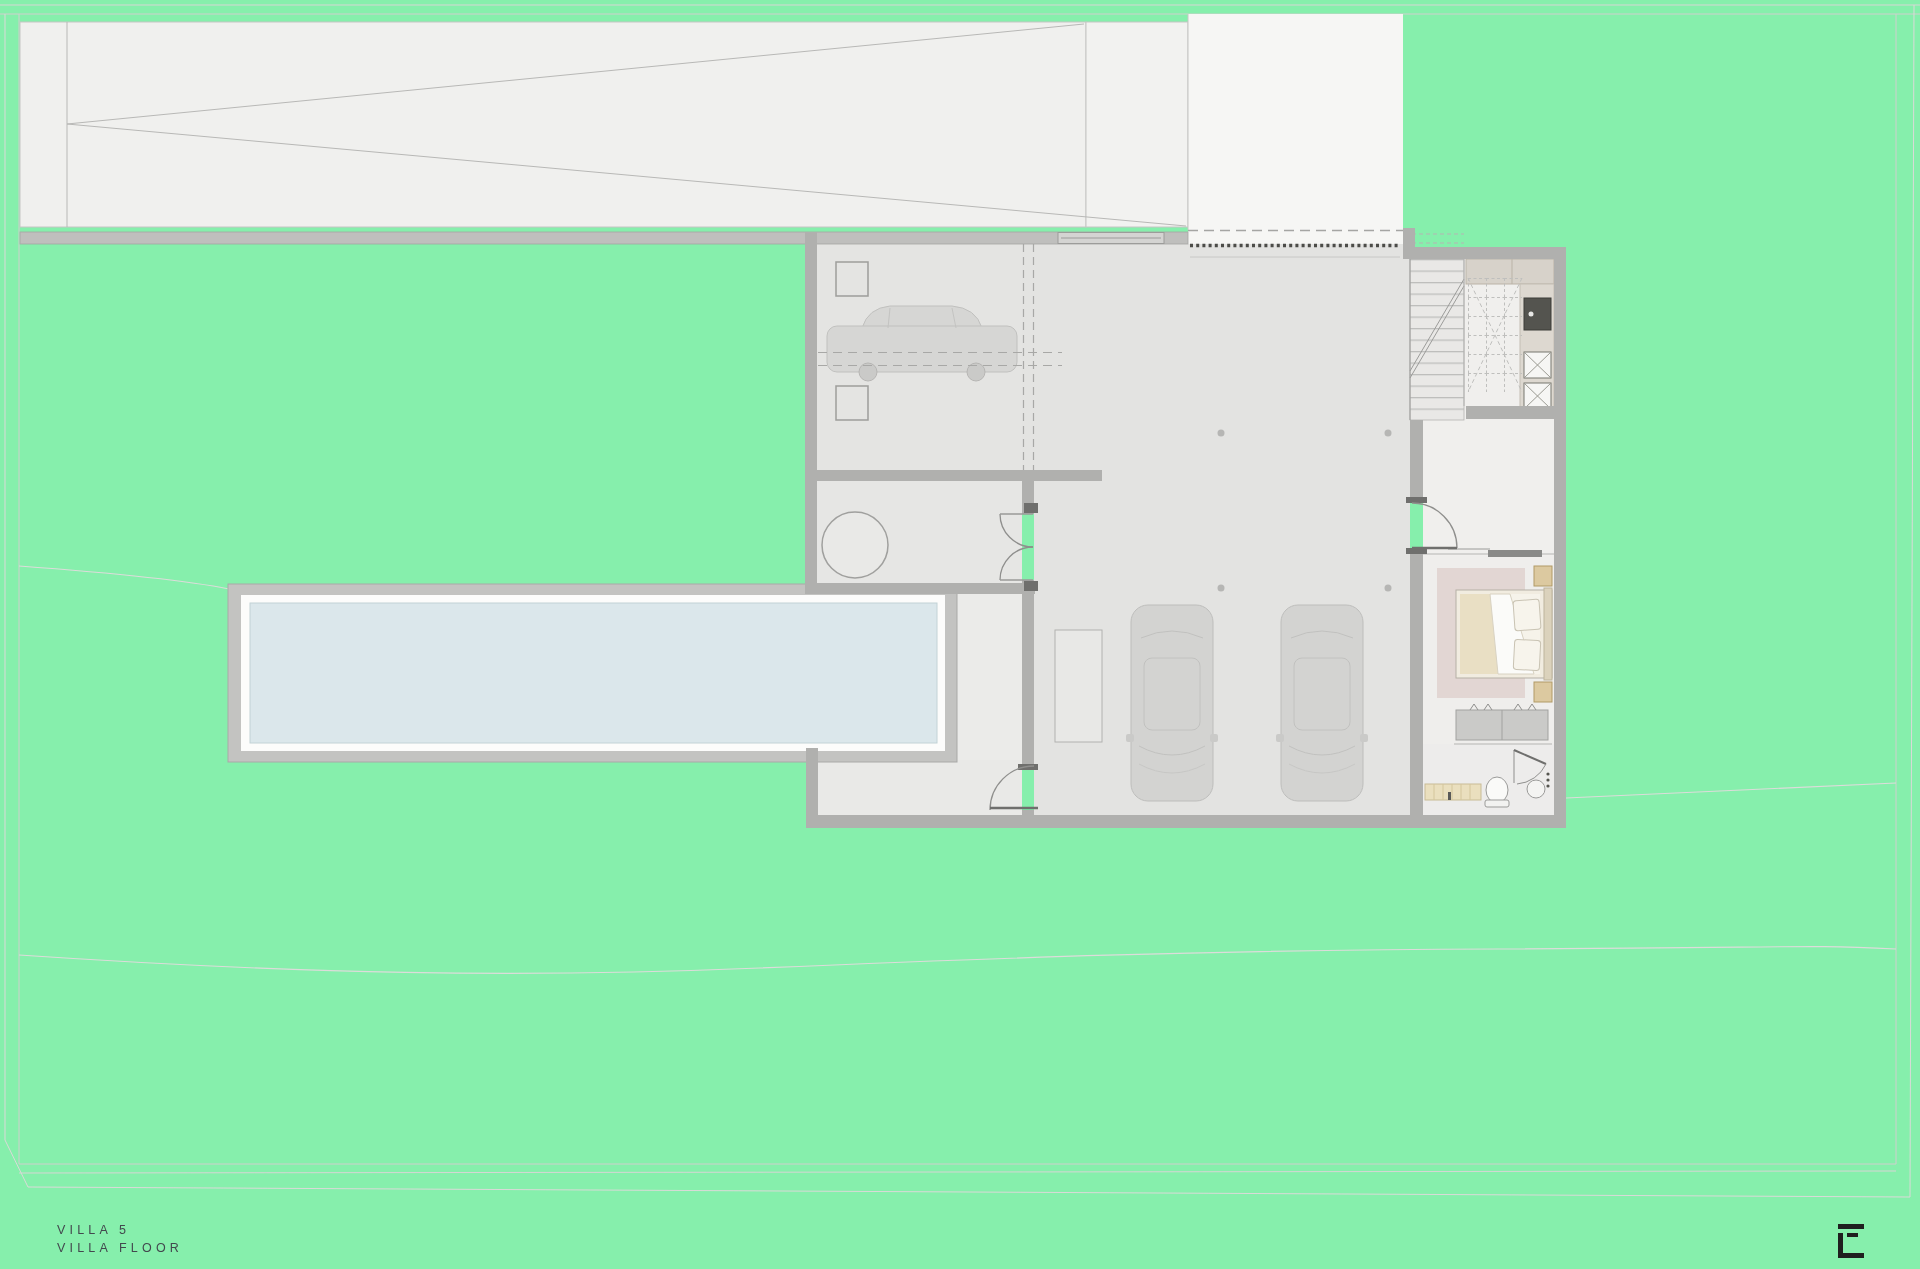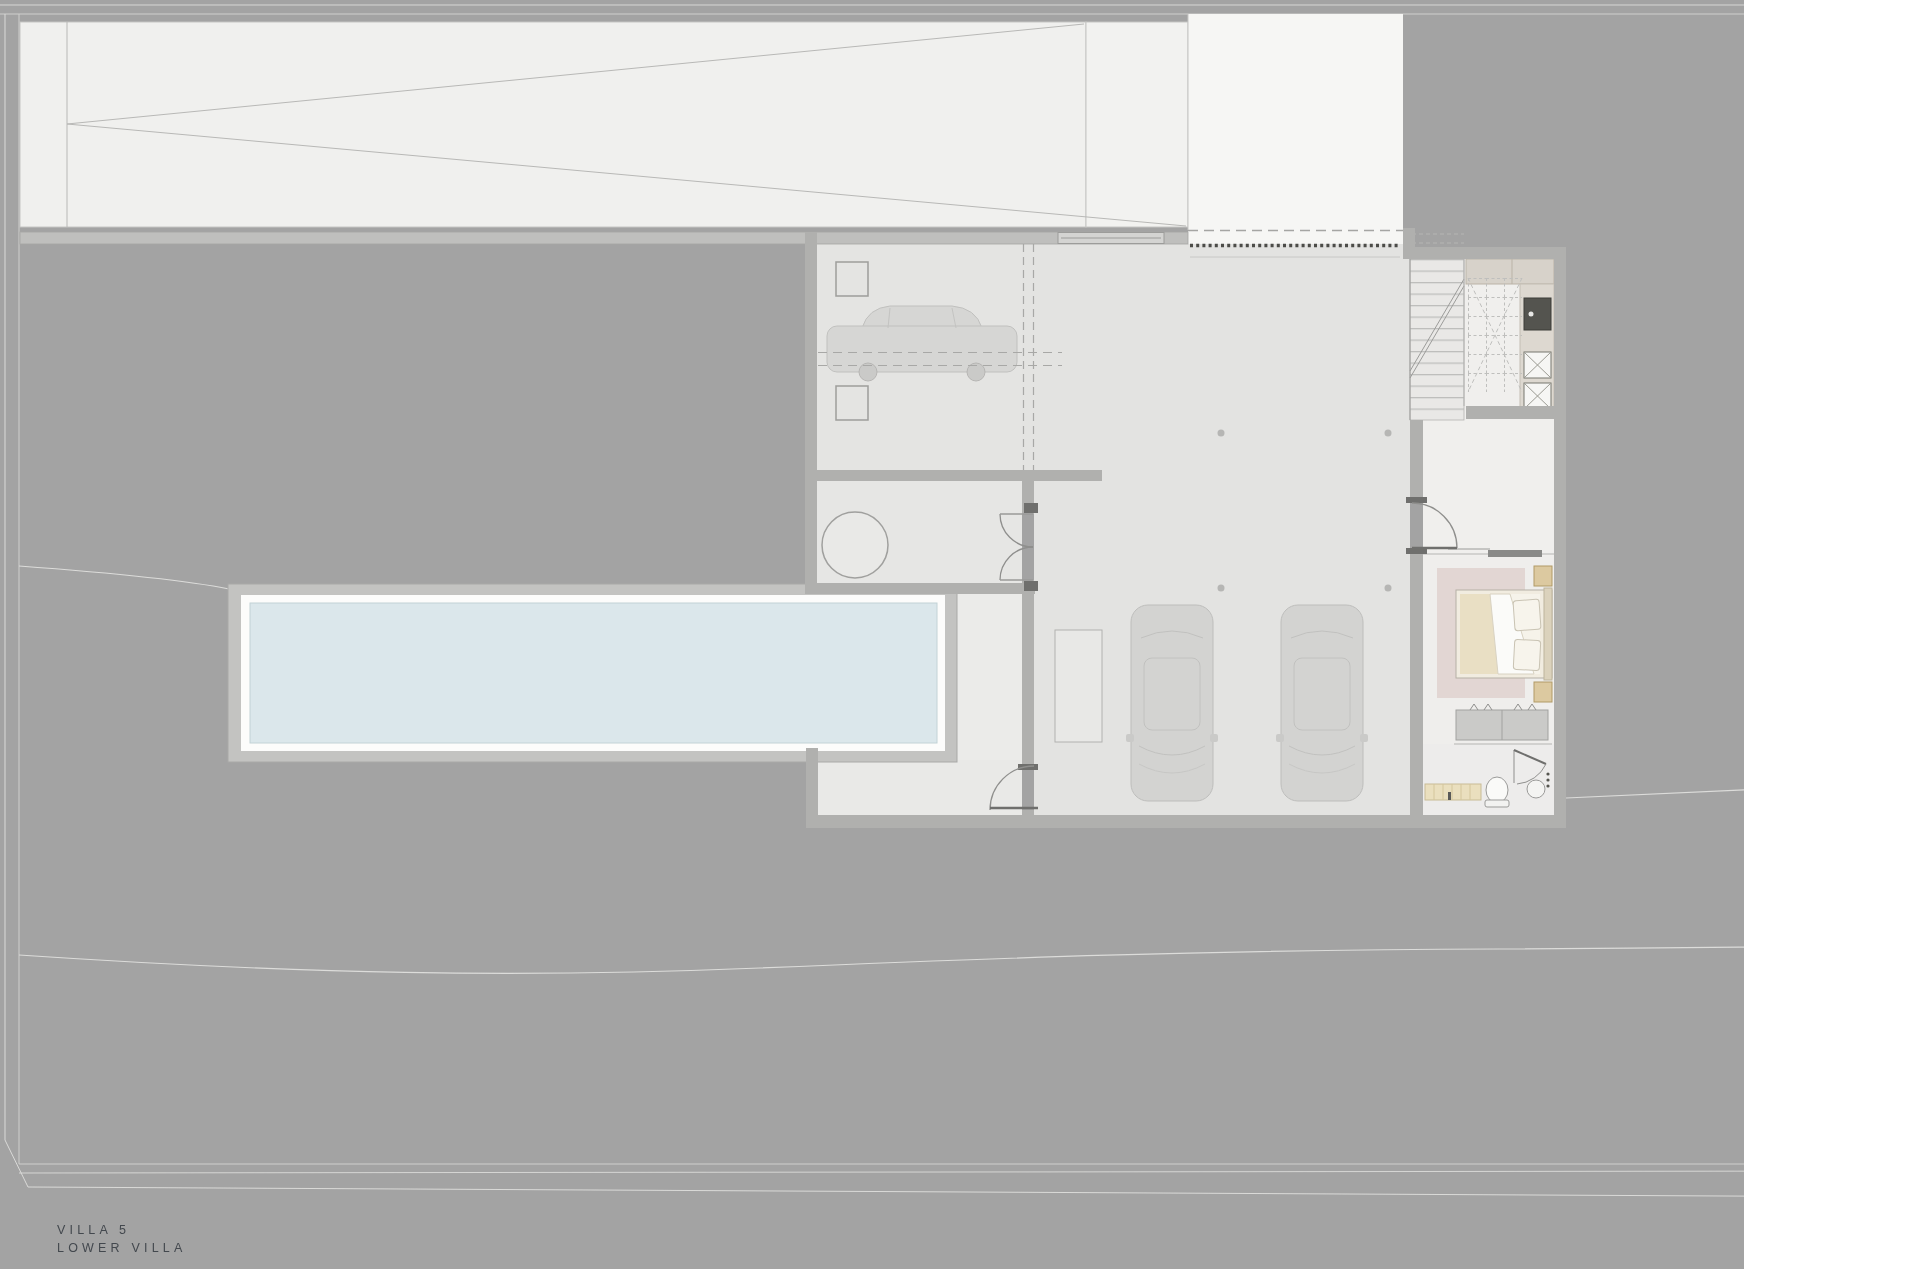--- a/index.html
+++ b/index.html
@@ -1,17 +1,17 @@
 <!DOCTYPE html>
 <html><head>
 <meta charset="utf-8">
 <style>
   html,body{margin:0;padding:0;background:#ffffff;}
   .sheet{
-    position:relative;width:1744px;height:1269px;background:#a3a3a3;overflow:hidden;
+    position:relative;width:1920px;height:1269px;background:#86efac;overflow:hidden;
     font-family:"Liberation Sans",sans-serif;
   }
   .plan-svg{position:absolute;left:0;top:0;}
   .title-block{
     position:absolute;left:57px;top:1221px;
     font-size:12.5px;letter-spacing:4.2px;color:#43484e;line-height:18px;font-weight:500;
   }
   .logo{position:absolute;left:1838px;top:1224px;width:26px;height:34px;}
   .logo .bar-top{position:absolute;left:0;top:0;width:26px;height:5px;background:#1f1f1f;}
   .logo .bar-vert{position:absolute;left:0;top:9px;width:5px;height:25px;background:#1f1f1f;}
@@ -263,21 +263,21 @@
         <path d="M1000,514 A33,33 0 0 0 1033,547" stroke="#8f8f8d" stroke-width="1.3"></path>
         <path d="M1000,580 A33,33 0 0 1 1033,547" stroke="#8f8f8d" stroke-width="1.3"></path>
         <line x1="1000" y1="514" x2="1033" y2="514" stroke="#9a9a98" stroke-width="1.6"></line>
         <line x1="1000" y1="580" x2="1033" y2="580" stroke="#9a9a98" stroke-width="1.6"></line>
       </g>
     </g>
   </svg>
 
   <div class="title-block">
     <div>VILLA 5</div>
-    <div>LOWER VILLA</div>
+    <div>VILLA FLOOR</div>
   </div>
 
   <div class="logo">
     <div class="bar-top"></div>
     <div class="bar-vert"></div>
     <div class="bar-bottom"></div>
     <div class="bar-mid"></div>
   </div>
 
 </div>

